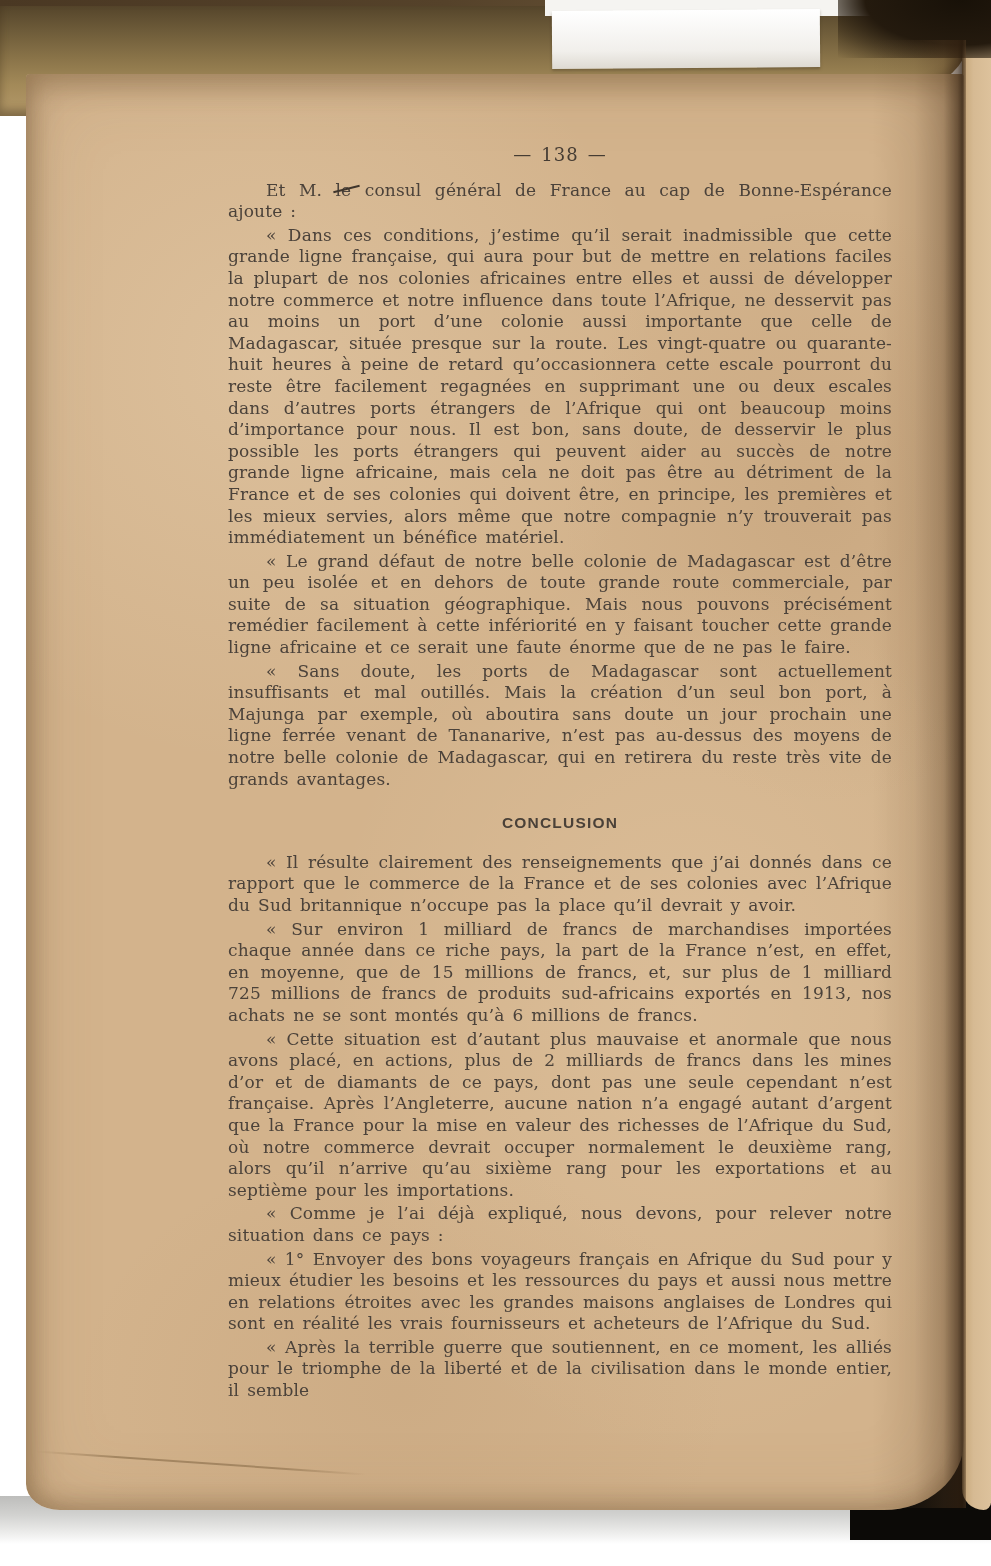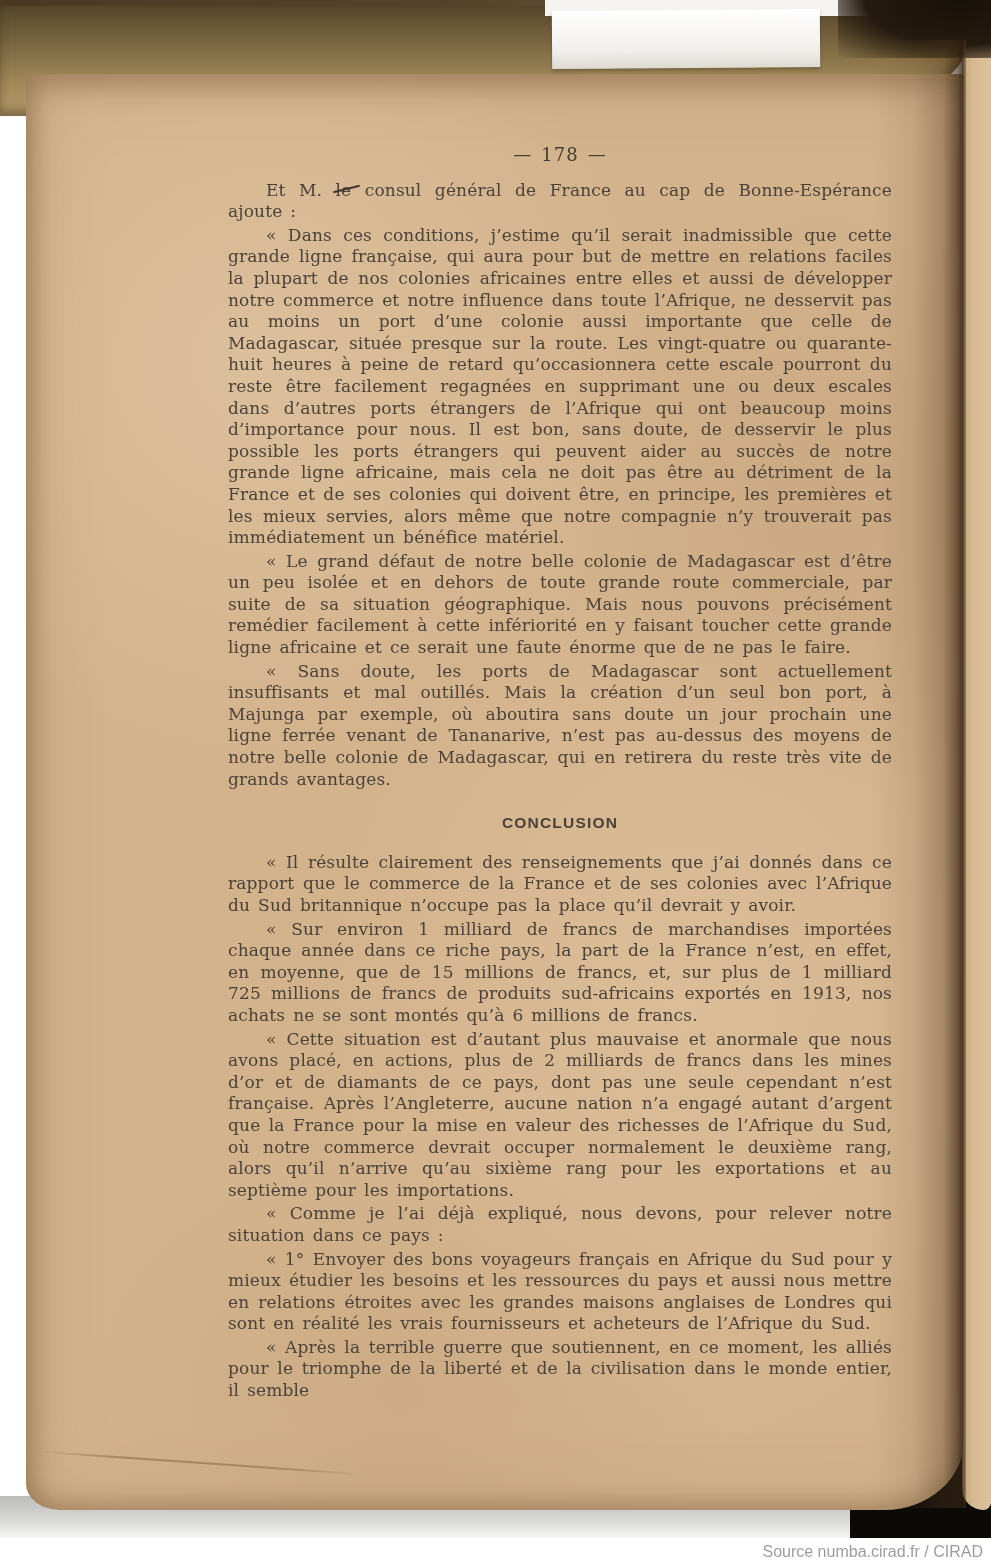--- a/index.html
+++ b/index.html
@@ -189,21 +189,21 @@
   <div class="bookmark-strip-a"></div>
   <div class="bookmark-strip-b"></div>
   <div class="cover-top-right"></div>
   <div class="cover-bottom-right"></div>
   <div class="page-edges-left"></div>
   <div class="facing-page"></div>
 
   <div class="page">
     <div class="text-block">
 
-      <div class="page-number">— 178 —</div>
+      <div class="page-number">— 138 —</div>
 
       <p class="para"><span>Et M. </span><span class="struck">le</span><span> consul général de France au cap de Bonne-Espérance ajoute :</span></p>
 
       <p class="para">« Dans ces conditions, j’estime qu’il serait inadmissible que cette grande ligne française, qui aura pour but de mettre en relations faciles la plupart de nos colonies africaines entre elles et aussi de développer notre commerce et notre influence dans toute l’Afrique, ne desservit pas au moins un port d’une colonie aussi importante que celle de Madagascar, située presque sur la route. Les vingt-quatre ou quarante-huit heures à peine de retard qu’occasionnera cette escale pourront du reste être facilement regagnées en supprimant une ou deux escales dans d’autres ports étrangers de l’Afrique qui ont beaucoup moins d’importance pour nous. Il est bon, sans doute, de desservir le plus possible les ports étrangers qui peuvent aider au succès de notre grande ligne africaine, mais cela ne doit pas être au détriment de la France et de ses colonies qui doivent être, en principe, les premières et les mieux servies, alors même que notre compagnie n’y trouverait pas immédiatement un bénéfice matériel.</p>
       <p class="para">« Le grand défaut de notre belle colonie de Madagascar est d’être un peu isolée et en dehors de toute grande route commerciale, par suite de sa situation géographique. Mais nous pouvons précisément remédier facilement à cette infériorité en y faisant toucher cette grande ligne africaine et ce serait une faute énorme que de ne pas le faire.</p>
       <p class="para">« Sans doute, les ports de Madagascar sont actuellement insuffisants et mal outillés. Mais la création d’un seul bon port, à Majunga par exemple, où aboutira sans doute un jour prochain une ligne ferrée venant de Tananarive, n’est pas au-dessus des moyens de notre belle colonie de Madagascar, qui en retirera du reste très vite de grands avantages.</p>
 
       <h3 class="section-heading">CONCLUSION</h3>
 
       <p class="para">« Il résulte clairement des renseignements que j’ai donnés dans ce rapport que le commerce de la France et de ses colonies avec l’Afrique du Sud britannique n’occupe pas la place qu’il devrait y avoir.</p>
@@ -212,17 +212,14 @@
       <p class="para">« Comme je l’ai déjà expliqué, nous devons, pour relever notre situation dans ce pays :</p>
       <p class="para">« 1° Envoyer des bons voyageurs français en Afrique du Sud pour y mieux étudier les besoins et les ressources du pays et aussi nous mettre en relations étroites avec les grandes maisons anglaises de Londres qui sont en réalité les vrais fournisseurs et acheteurs de l’Afrique du Sud.</p>
       <p class="para">« Après la terrible guerre que soutiennent, en ce moment, les alliés pour le triomphe de la liberté et de la civilisation dans le monde entier, il semble</p>
 
     </div>
   </div>
 
   <div class="gutter-shadow"></div>
   <div class="page-crease"></div>
 
-  <div class="footer-bar">
-    <span class="footer-source">Source numba.cirad.fr / CIRAD</span>
-  </div>
 
 </div>
 
 </body></html>

